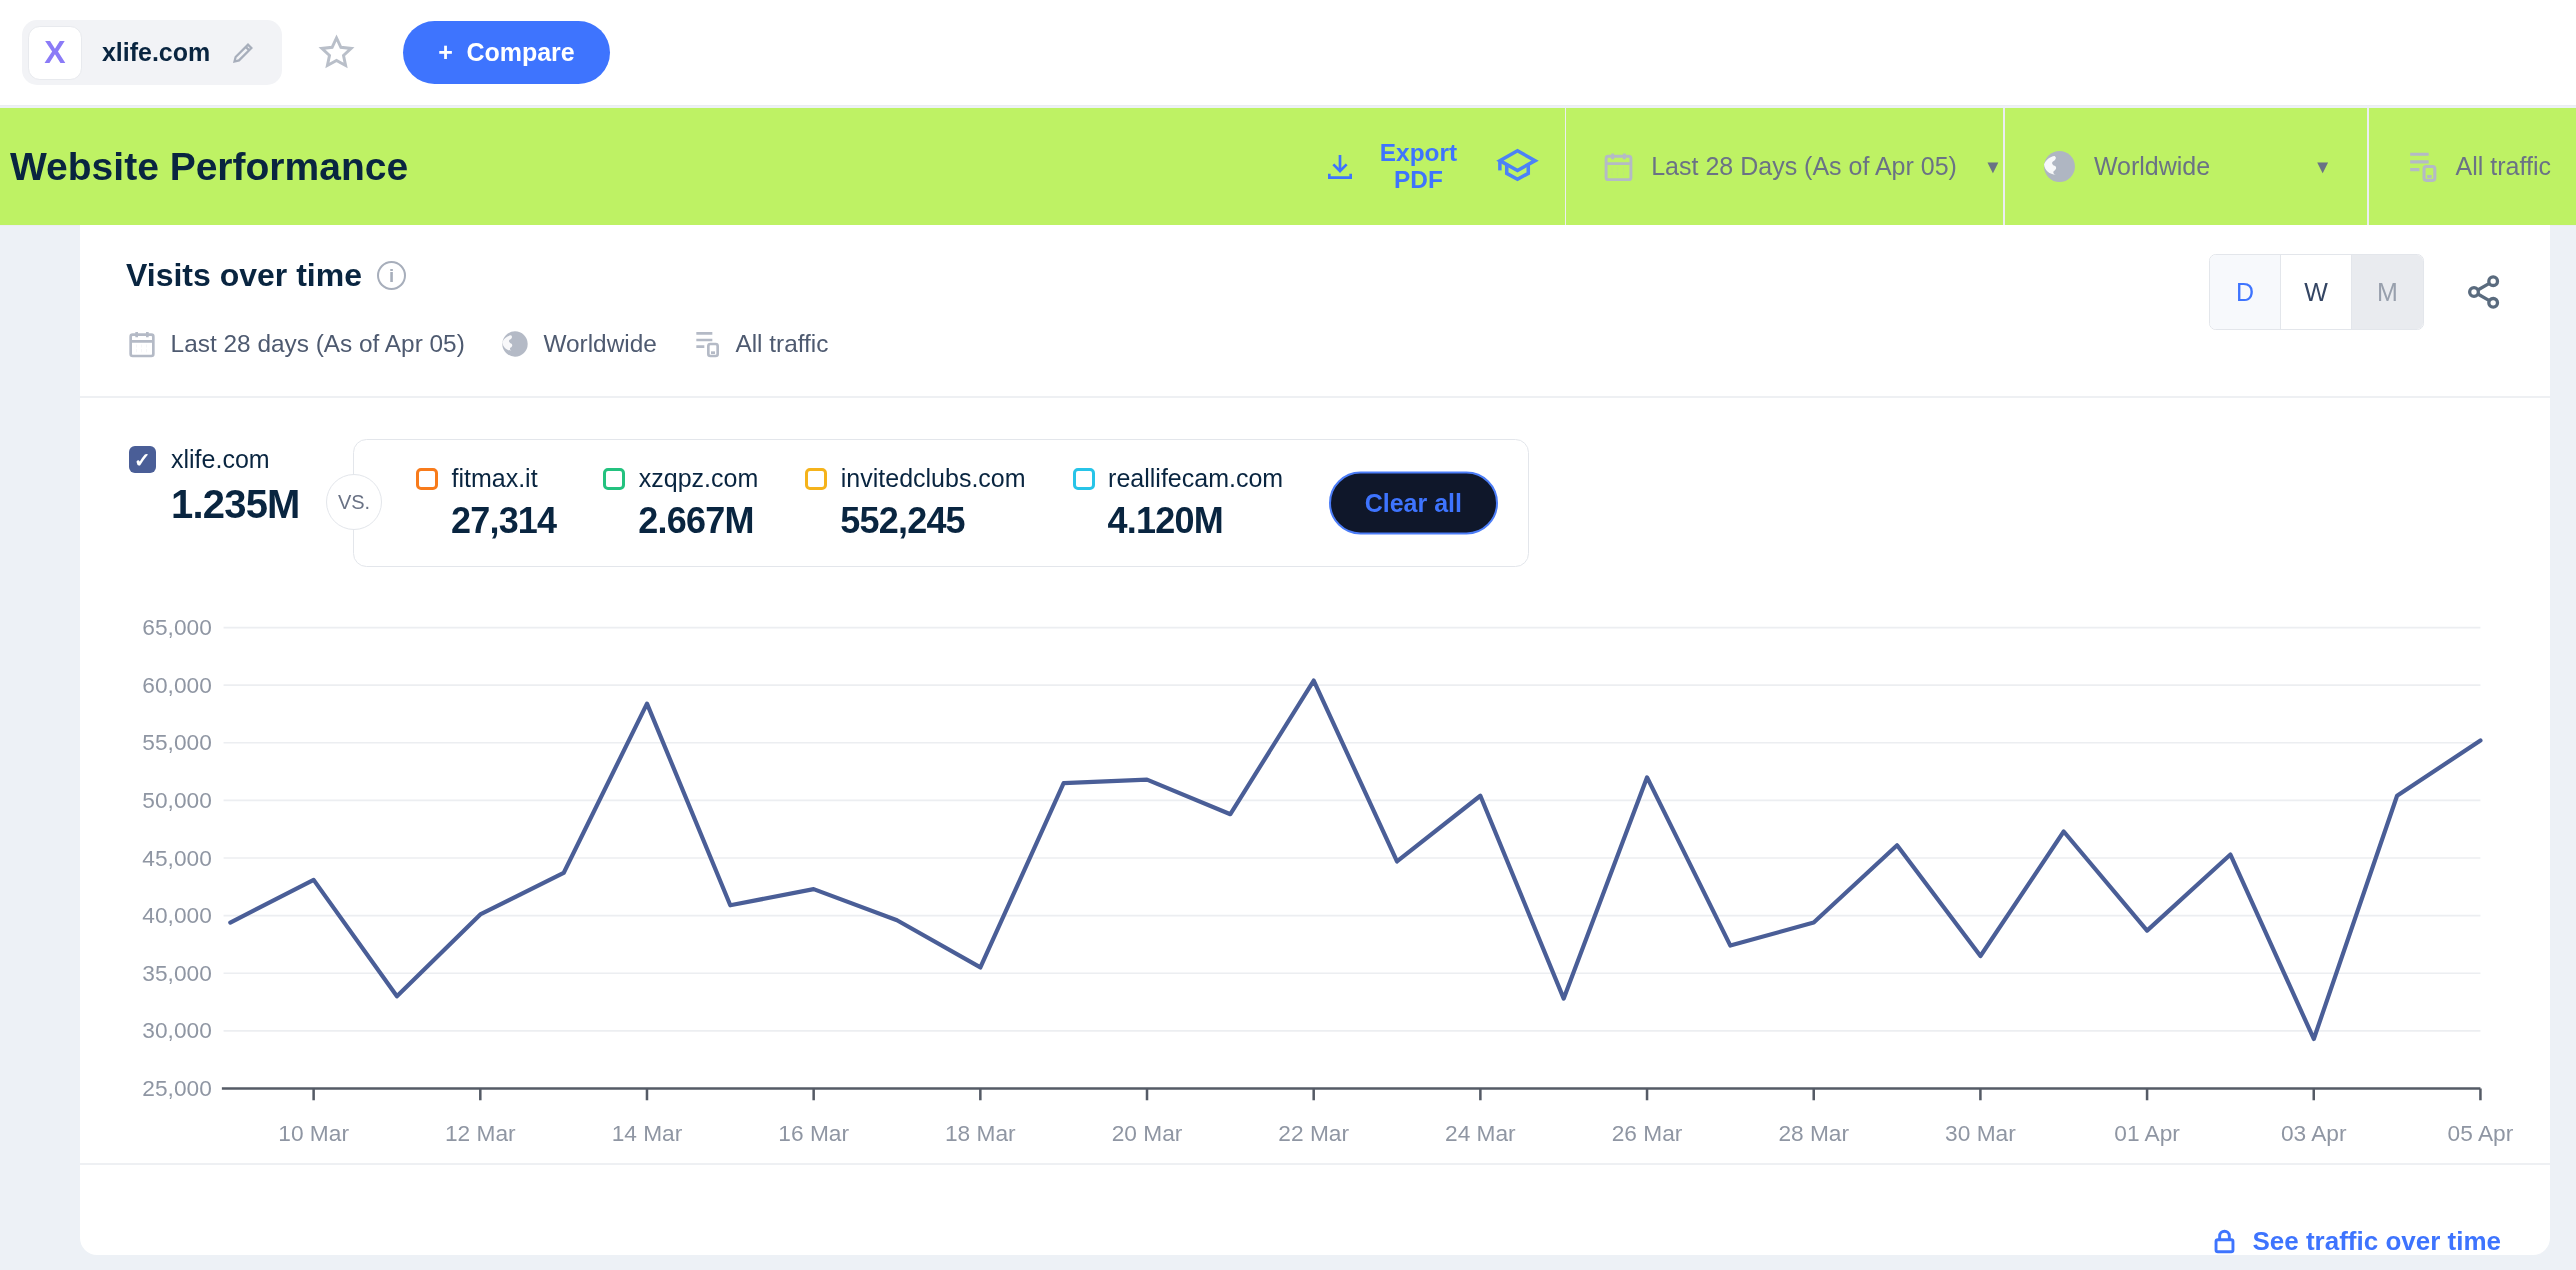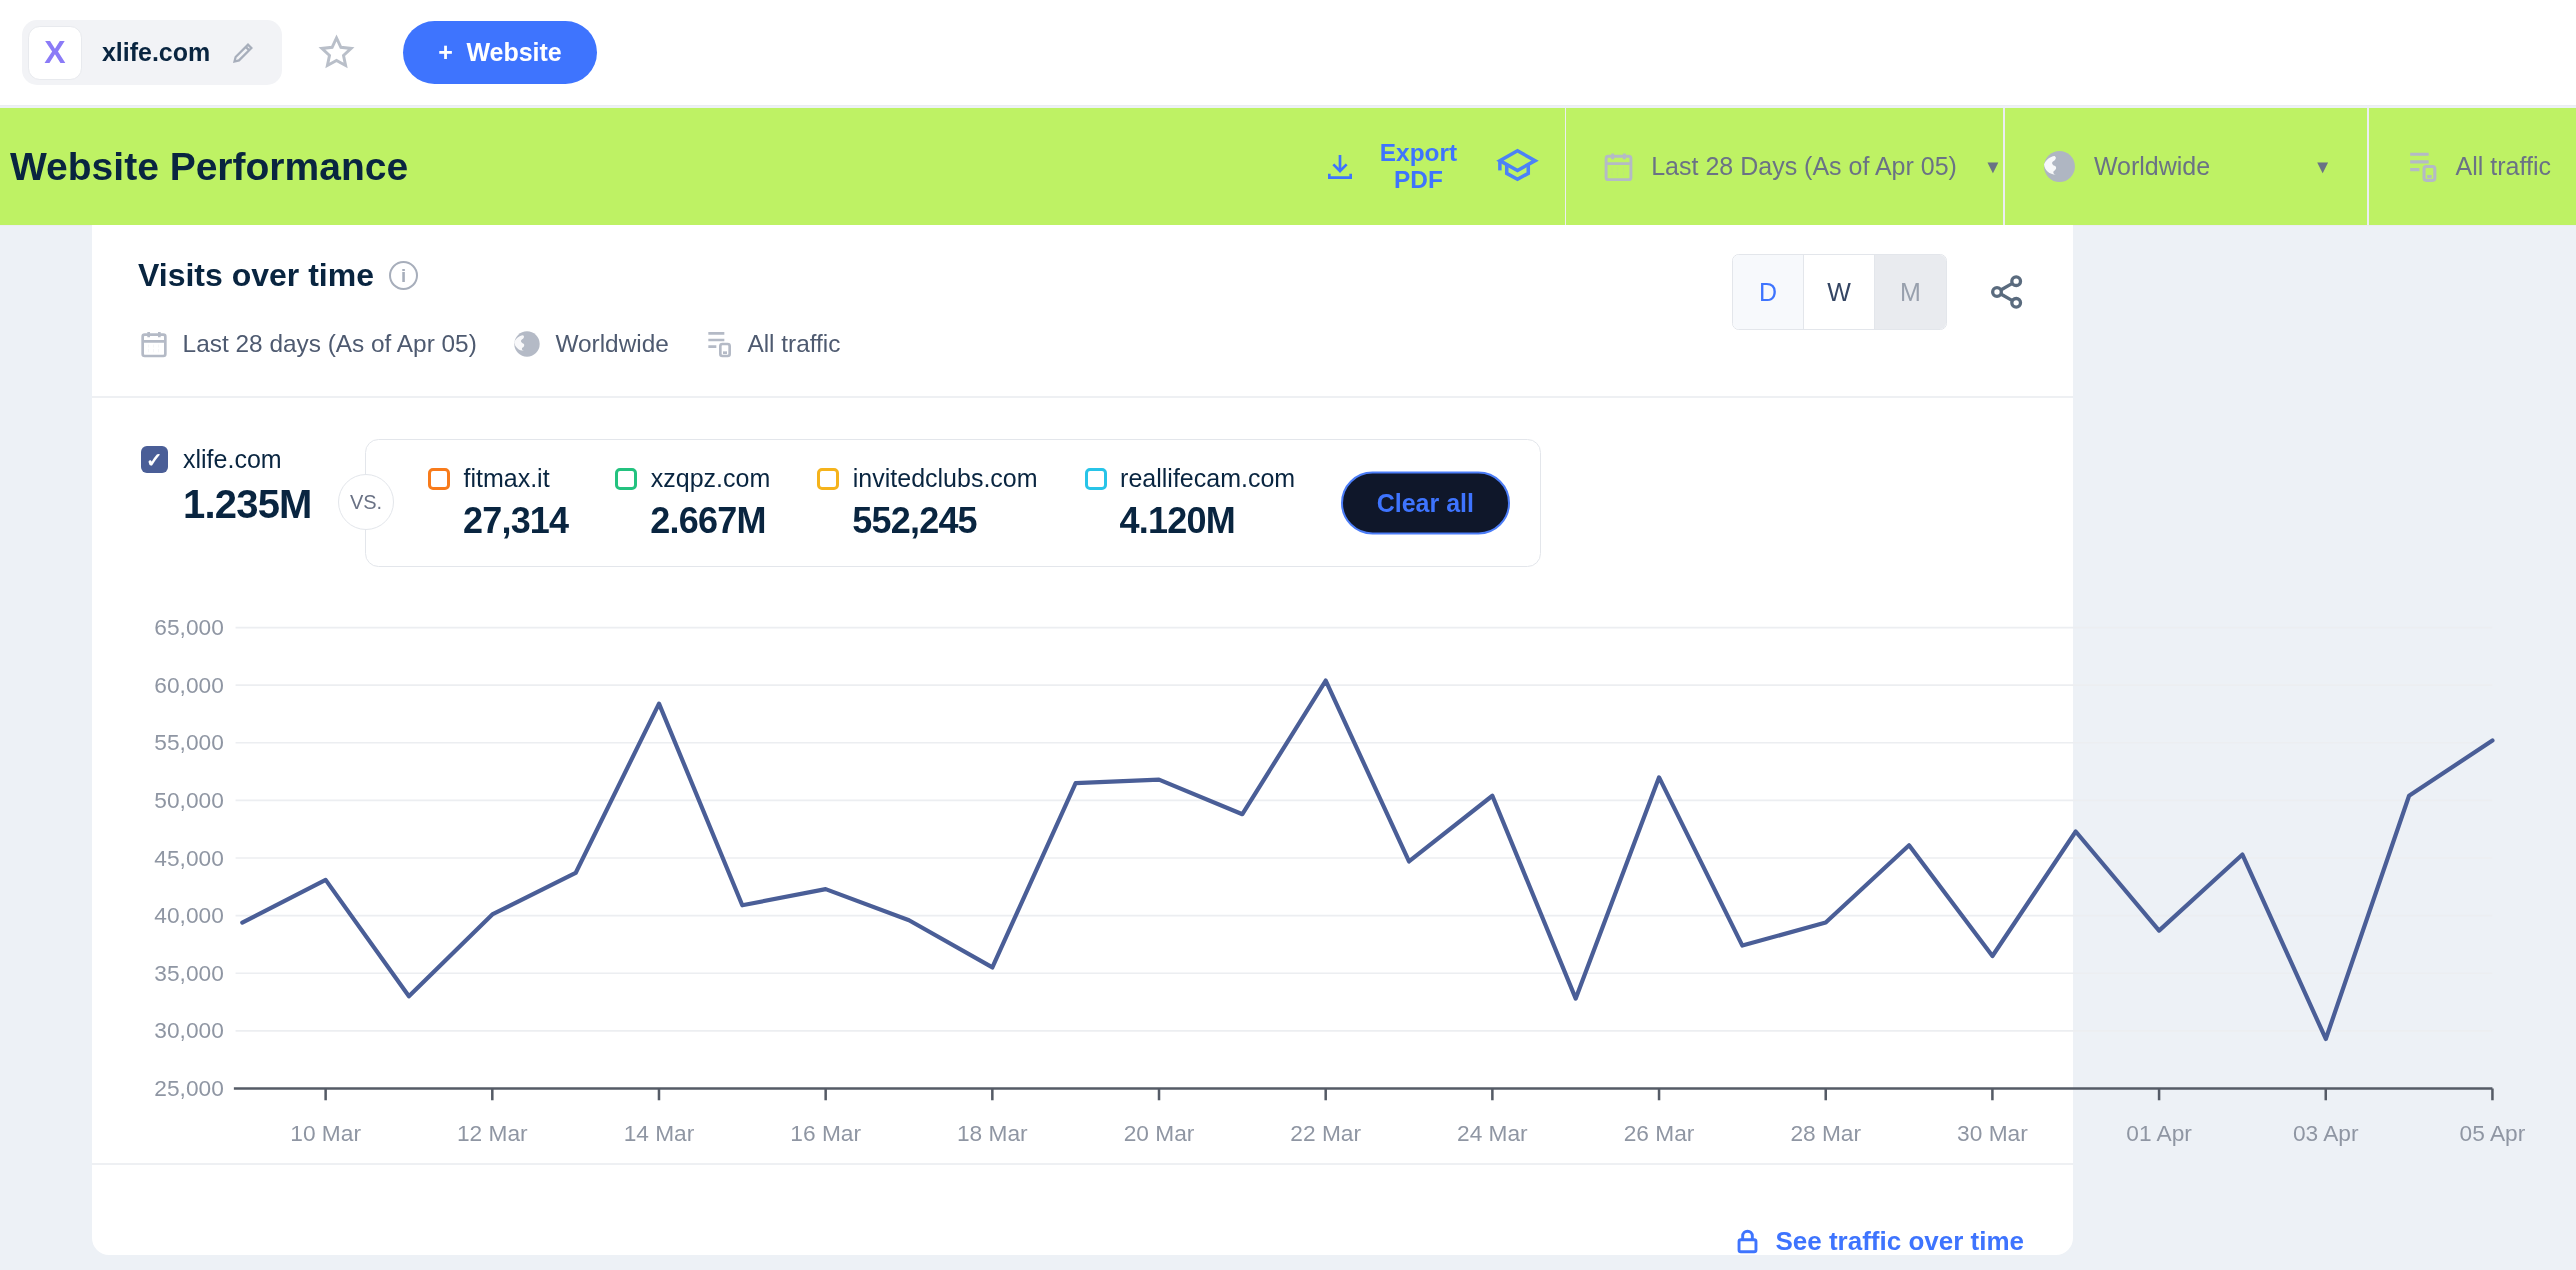--- a/index.html
+++ b/index.html
@@ -52,21 +52,21 @@
   .gradcap { padding:0 23.6px 0 5px; }
   .hfilter-text { font-size:25px; color:#6A7285; white-space:nowrap; }
   .caret { font-size:18.5px; color:#6A7285; margin-left:11.8px; }
   .date-group  { width:437px; }
   .globe-group { width:362px; }
   .globe-group .caret { margin-left:auto; }
   .traffic-group { padding-right:25px; }
 
   
   .card {
-    position:absolute; left:92px; top:225px; width:1981px; height:1030px;
+    position:absolute; left:80px; top:225px; width:2470px; height:1030px;
     background:#fff; border-radius:0 0 17px 17px;
   }
   .section-title-row {
     position:absolute; left:46px; top:32px;
     display:flex; align-items:center; gap:15px;
   }
   .section-title { font-size:32px; font-weight:bold; color:#092540; }
   .info-icon {
     width:29px; height:29px; border:2.5px solid #A7AEBB; border-radius:50%;
     color:#A7AEBB; font-size:18.5px; display:flex; align-items:center; justify-content:center;
@@ -150,21 +150,21 @@
       </svg>
     </span>
   </div>
   <span class="star-btn">
     <svg width="39" height="39" viewBox="0 0 24 24" fill="none" stroke="currentColor" stroke-width="1.8">
       <path d="M12 3l2.7 5.8 6.3.7-4.7 4.3 1.3 6.2L12 16.9 6.4 20l1.3-6.2L3 9.5l6.3-.7L12 3z"></path>
     </svg>
   </span>
   <button class="compare-btn">
     <span>+</span>
-    <span>Website</span>
+    <span>Compare</span>
   </button>
 </div>
 
 <div class="pageheader">
   <h1 class="page-title">Website Performance</h1>
 
   <div class="header-right">
     <div class="hgroup export-group">
       <span>
         <svg width="32" height="32" viewBox="0 0 24 24" fill="none" stroke="currentColor" stroke-width="2">

